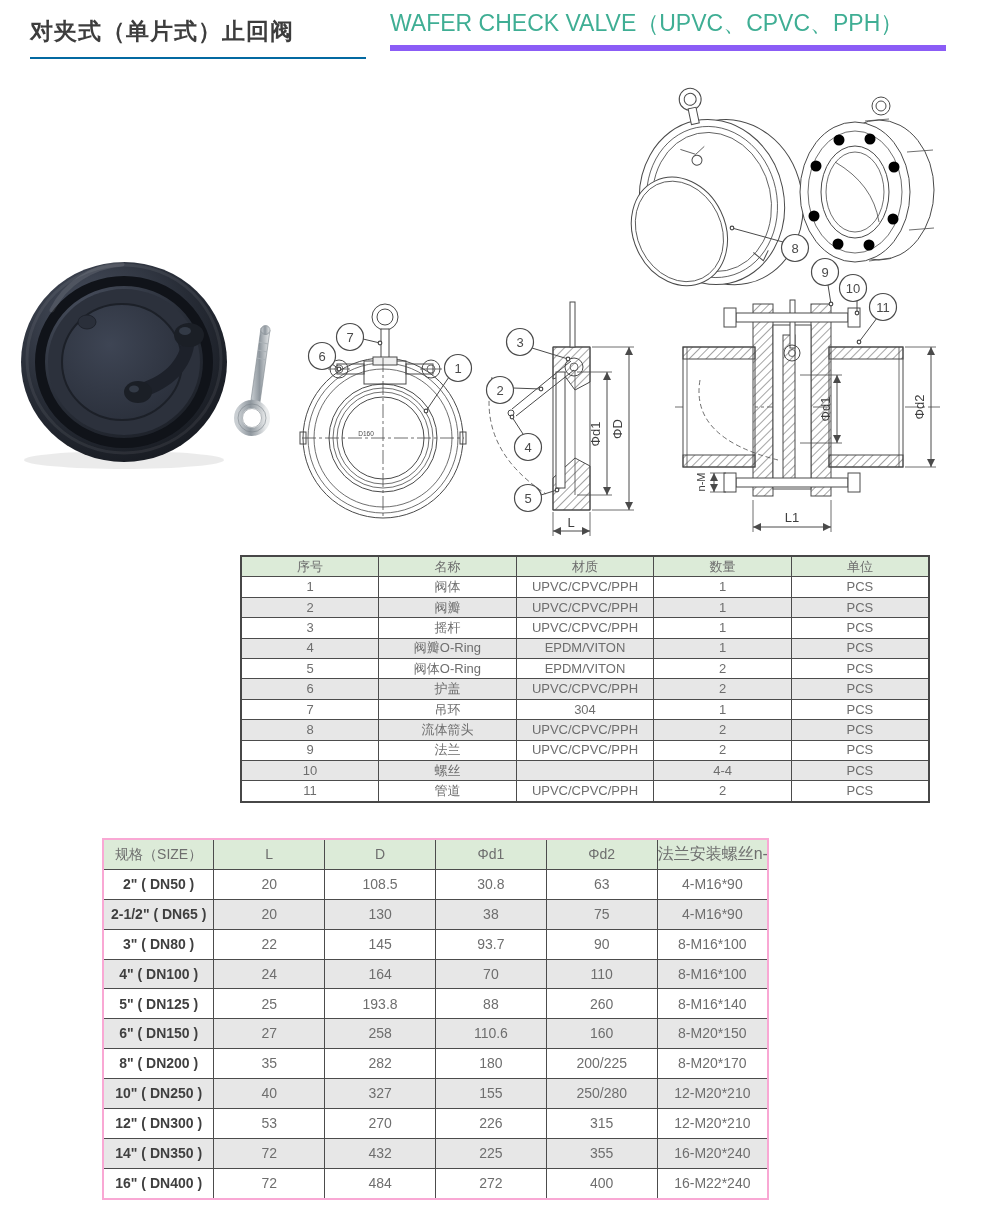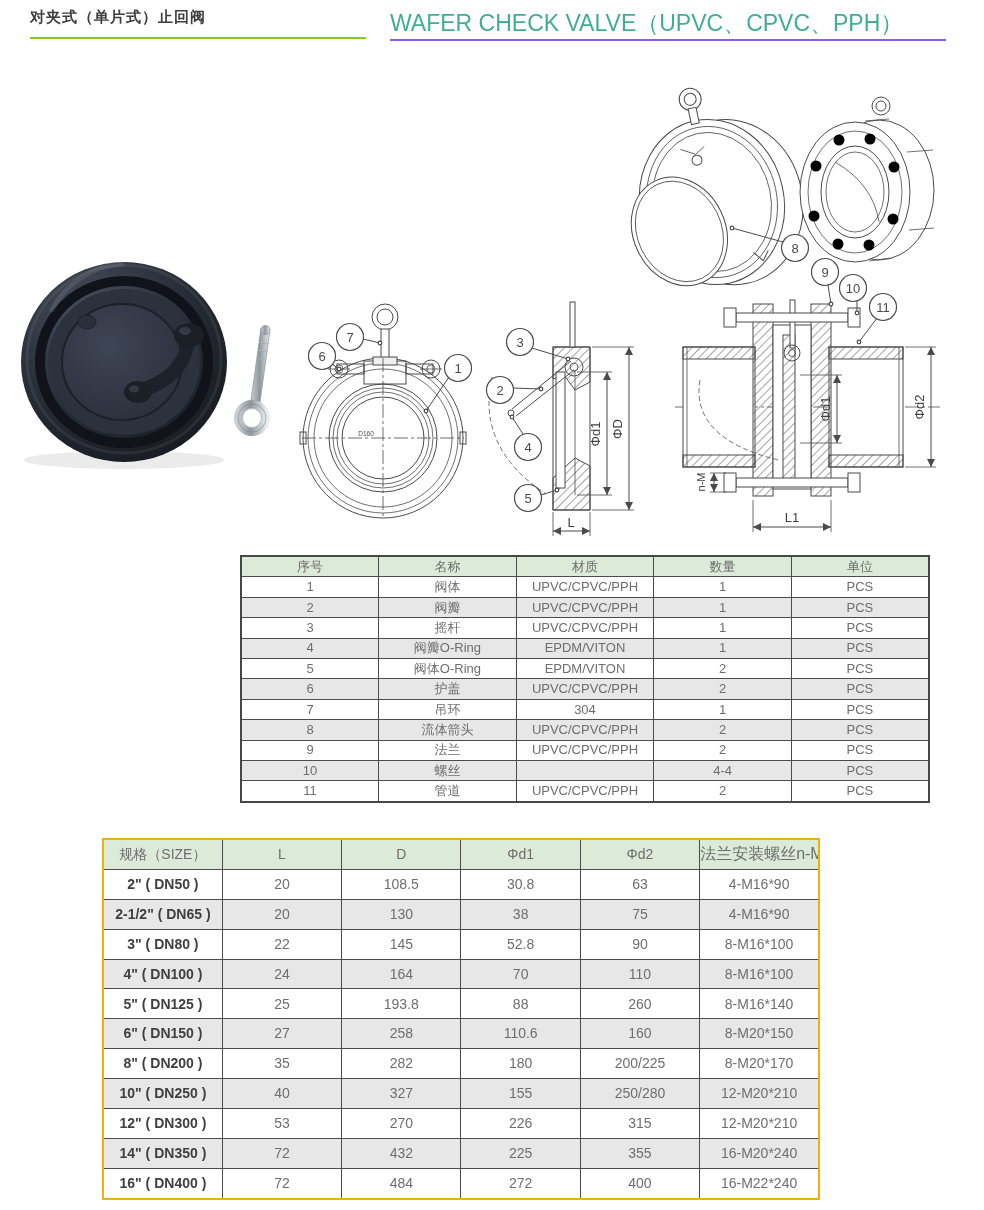--- a/index.html
+++ b/index.html
@@ -1,22 +1,22 @@
 <!DOCTYPE html>
 <html><head>
 <meta charset="utf-8">
 <style>
   html,body{margin:0;padding:0;background:#fff;}
   .page{position:relative;width:984px;height:1210px;background:#fff;overflow:hidden;
         font-family:"Liberation Sans","DejaVu Sans",sans-serif;}
   
-  .title-cn{position:absolute;left:30px;top:8px;width:336px;font-size:15px;font-weight:700;
-            color:#3d3d3d;letter-spacing:1px;padding-bottom:10px;border-bottom:2px solid #84cc16;}
+  .title-cn{position:absolute;left:30px;top:16px;width:336px;font-size:23px;font-weight:700;
+            color:#3d3d3d;letter-spacing:1px;padding-bottom:10px;border-bottom:2px solid #0369a1;}
   .title-en{position:absolute;left:390px;top:8px;width:556px;font-size:23px;font-weight:500;
-            color:#3fae94;padding-bottom:0;border-bottom:2px solid #8b5cf6;white-space:nowrap;}
+            color:#3fae94;padding-bottom:6px;border-bottom:6px solid #8b5cf6;white-space:nowrap;}
   
   .photo{position:absolute;left:12px;top:250px;width:270px;height:228px;}
   
   .drawings{position:absolute;left:280px;top:80px;width:700px;height:474px;}
   .drawings line,.drawings path.ln,.drawings rect.ln,.drawings circle.ln,.drawings ellipse.ln,
   .drawings polygon.ln{stroke:#4a4a4a;fill:none;stroke-width:1;}
   .thin{stroke-width:.8 !important;}
   .dash{stroke-dasharray:5 3;}
   .cdash{stroke-dasharray:14 3 3 3;}
   .hat{fill:url(#hatch);stroke:#4a4a4a;stroke-width:1;}
@@ -26,21 +26,21 @@
   .dimtx{font-size:13px;fill:#3f3f3f;text-anchor:middle;}
   .tiny{font-size:6.5px;fill:#4a4a4a;text-anchor:middle;}
   .dot{fill:#4a4a4a;stroke:none;}
   
   table{border-collapse:collapse;table-layout:fixed;position:absolute;text-align:center;}
   th,td{padding:0;line-height:1.05;overflow:hidden;white-space:nowrap;}
   .parts{left:240px;top:555px;width:690px;font-size:13px;color:#6e6e6e;border:2px solid #474747;}
   .parts th,.parts td{border:1px solid #4c4c4c;height:19.4px;font-weight:400;}
   .parts thead th{background:#dcebd8;margin-top:16px;}
   .parts tbody tr.alt{background:#e7e7e7;}
-  .sizes{left:102px;top:838px;width:718px;font-size:14px;color:#6e6e6e;border:2px solid #eab308;}
+  .sizes{left:102px;top:838px;width:667px;font-size:14px;color:#6e6e6e;border:2px solid #f9a8d4;}
   .sizes th,.sizes td{border:1px solid #4c4c4c;height:28.9px;font-weight:400;}
   .sizes thead th{background:#dcebd8;}
   .sizes thead th:last-child{font-size:16px;}
   .sizes tbody td:first-child{font-weight:700;color:#3f3f3f;}
   .sizes tbody tr.alt{background:#e7e7e7;}
 </style>
 </head>
 <body>
 
 <div class="page">
@@ -441,21 +441,21 @@
           <td>20</td>
           <td>130</td>
           <td>38</td>
           <td>75</td>
           <td>4-M16*90</td>
         </tr>
         <tr>
           <td>3" ( DN80 )</td>
           <td>22</td>
           <td>145</td>
-          <td>52.8</td>
+          <td>93.7</td>
           <td>90</td>
           <td>8-M16*100</td>
         </tr>
         <tr class="alt">
           <td>4" ( DN100 )</td>
           <td>24</td>
           <td>164</td>
           <td>70</td>
           <td>110</td>
           <td>8-M16*100</td>

